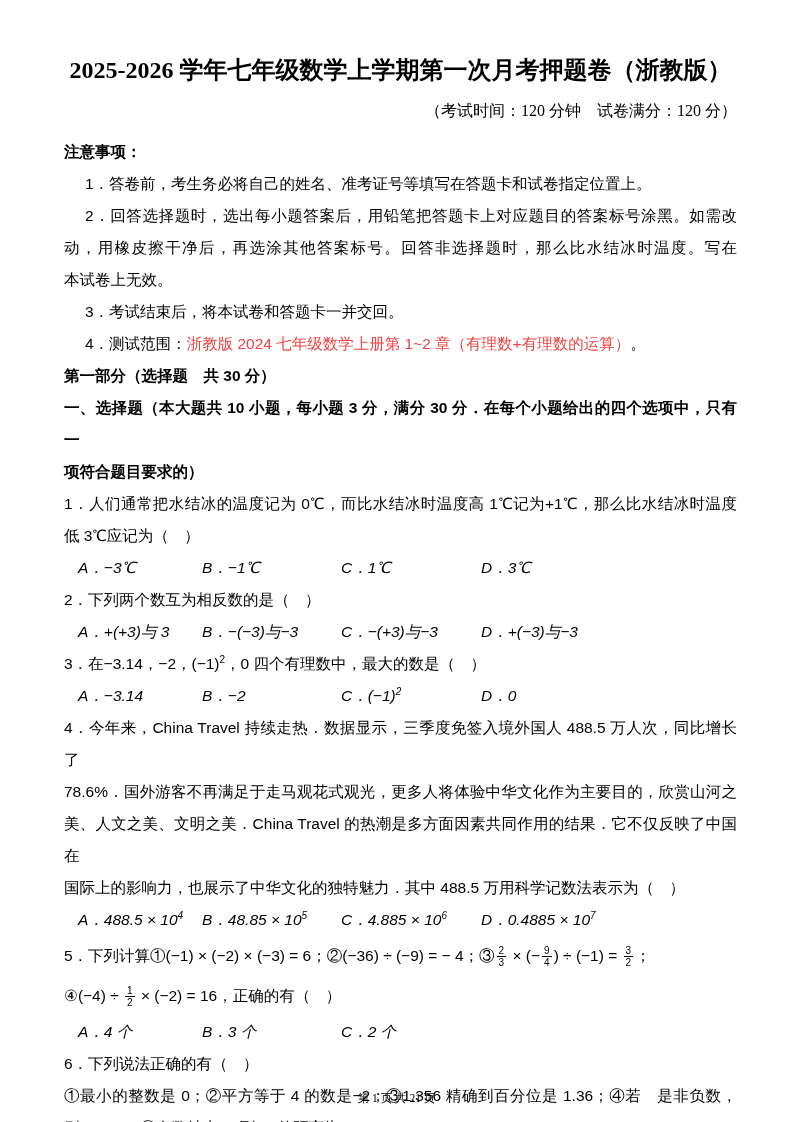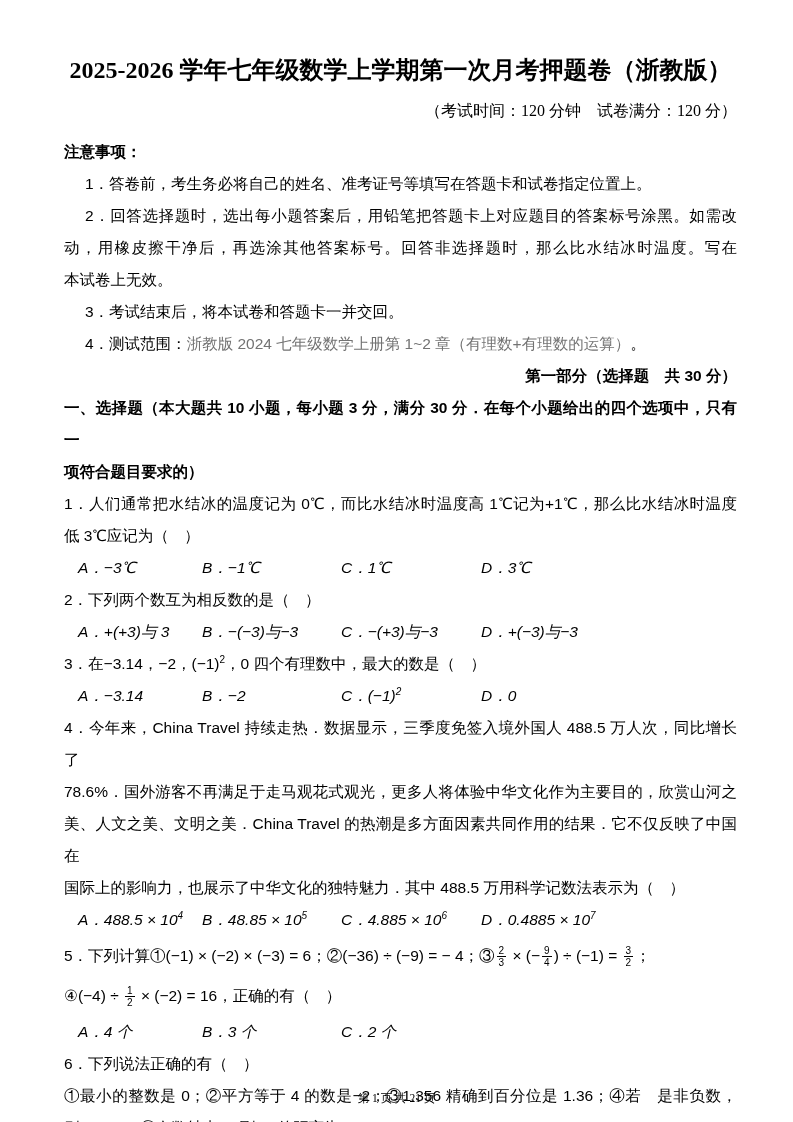--- a/index.html
+++ b/index.html
@@ -12,24 +12,24 @@
     font-family:"Liberation Serif", serif;font-weight:bold;font-size:24px;
     text-align:center;line-height:40px;margin:10px 0 6px 0;
   }
   .subtitle{
     font-family:"Liberation Serif", serif;text-align:right;line-height:30px;
     margin-bottom:10px;font-size:16px;
   }
   .line{line-height:32px;}
   .q5line{line-height:40px;}
   .bold{font-weight:bold;}
-  .center{text-align:right;}
+  .center{text-align:left;}
   .indent{text-indent:21px;}
   .stretch{text-align:justify;text-align-last:justify;}
-  .red{color:#737373;}
+  .red{color:#ef4444;}
   .opts{display:flex;padding-left:14px;line-height:32px;font-style:italic;}
   .opt-a{width:124px;}
   .opt-b{width:139px;}
   .opt-c{width:140px;}
   .opt-d{flex:1;}
   sup{font-size:10px;line-height:0;vertical-align:super;}
   .frac{
     display:inline-flex;flex-direction:column;align-items:center;
     vertical-align:middle;font-size:10px;line-height:11px;margin:0 2px;
   }

